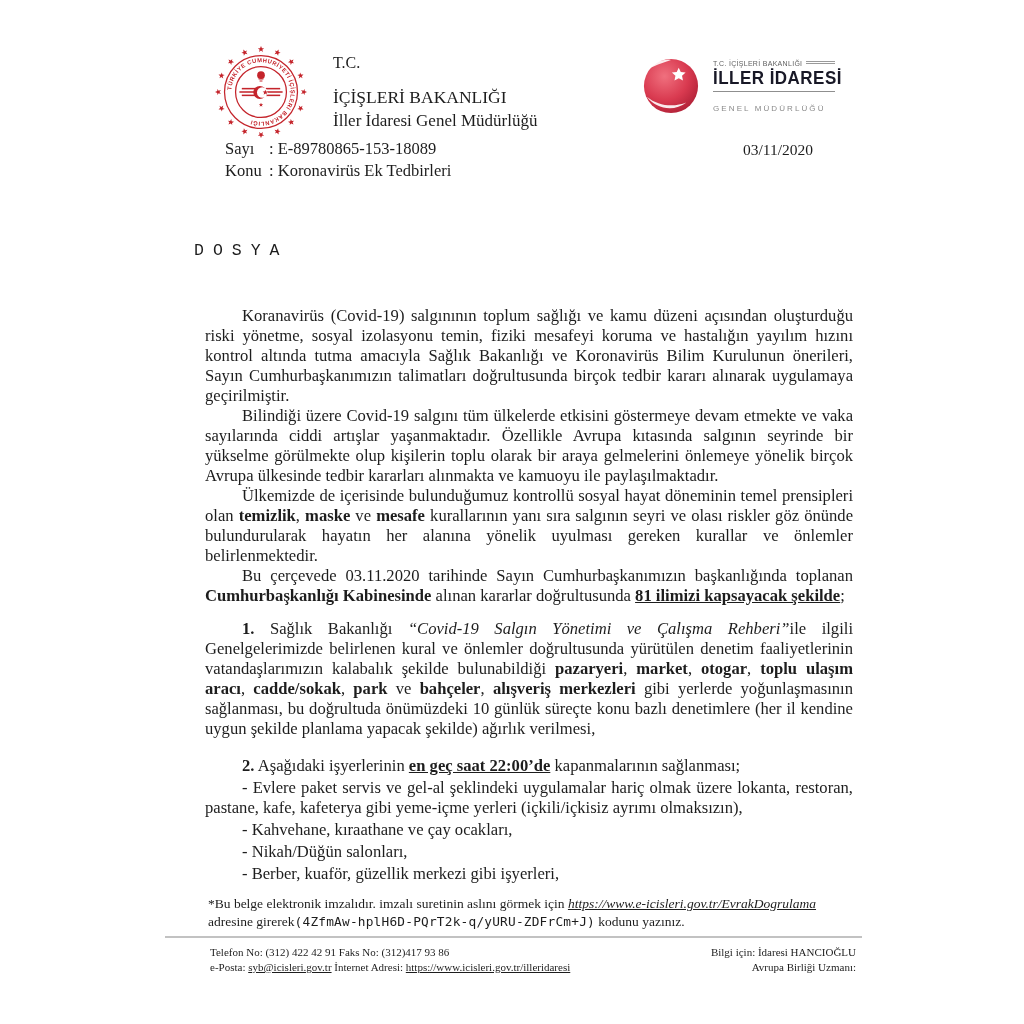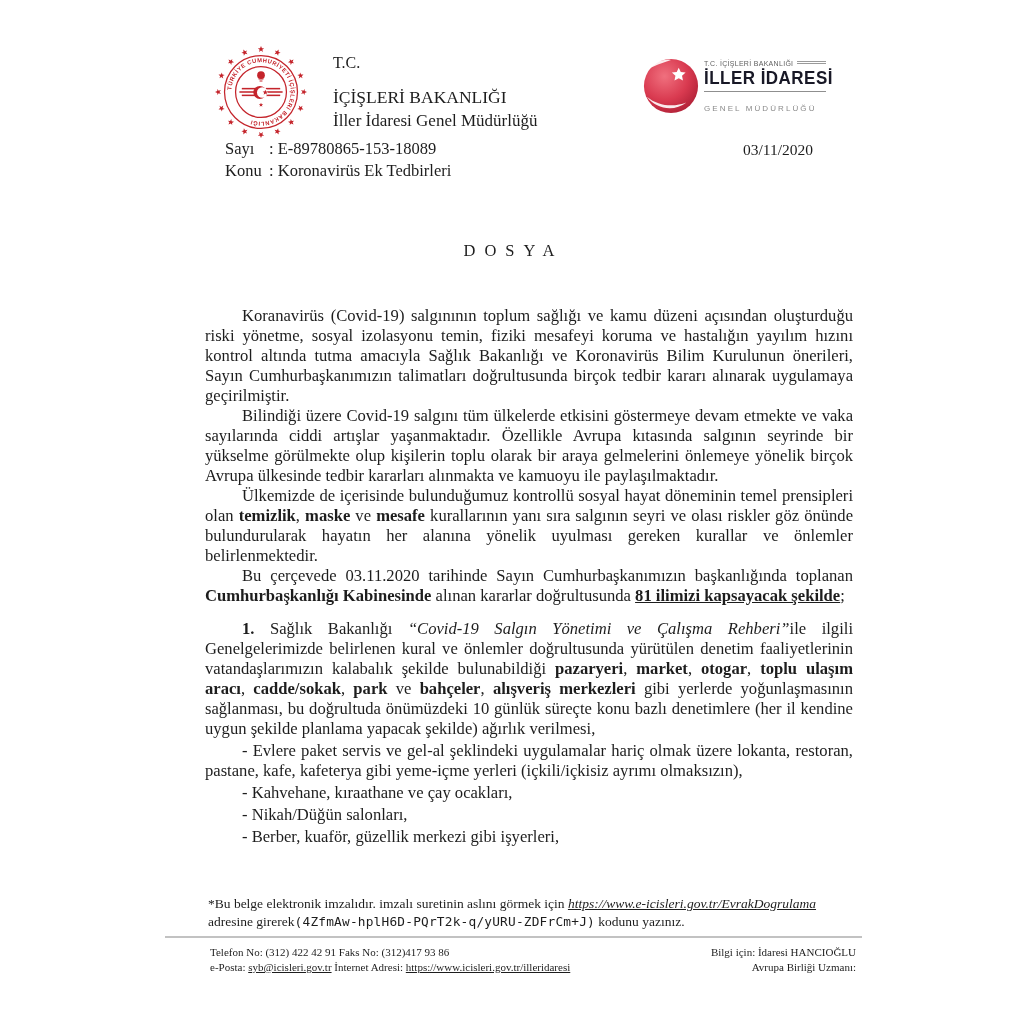--- a/index.html
+++ b/index.html
@@ -10,35 +10,35 @@
   }
   .doc{position:relative;width:1024px;height:1024px;background:#fff;}
 
   
   .emblem{position:absolute;left:213px;top:44px;width:96px;height:96px;}
   .hdr-center{position:absolute;left:333px;top:53px;width:320px;line-height:1.25;}
   .hdr-tc{font-size:16px;}
   .hdr-min{font-size:17.5px;margin-top:14px;}
   .hdr-dir{font-size:17px;margin-top:1px;}
 
-  .logo-right{position:absolute;left:642px;top:57px;display:flex;align-items:center;gap:4px;}
+  .logo-right{position:absolute;left:642px;top:57px;display:flex;align-items:center;gap:13px;}
   .lr-circle{width:58px;height:58px;flex:0 0 auto;}
   .lr-text{width:122px;font-family:"Liberation Sans",sans-serif;}
   .lr-small{display:flex;align-items:center;gap:4px;font-size:7px;color:#5f5f5f;letter-spacing:.3px;white-space:nowrap;}
   .lr-small-lines{flex:1;height:5px;background:repeating-linear-gradient(to bottom,#9a9a9a 0 1px,transparent 1px 2.5px);}
   .lr-big{font-size:17.5px;font-weight:bold;color:#181826;letter-spacing:.5px;white-space:nowrap;margin-top:1px;transform:scaleX(.97);transform-origin:left;}
   .lr-sub{border-top:1.5px solid #8f8f8f;margin-top:2px;padding-top:12px;font-size:8px;color:#8a8a8a;letter-spacing:2.1px;white-space:nowrap;}
 
   .meta{position:absolute;left:225px;top:138px;font-size:16.5px;line-height:22px;}
   .meta-label{display:inline-block;width:44px;}
   .date{position:absolute;left:700px;top:141px;width:113px;text-align:right;font-size:15.5px;}
 
   
-  .title{position:absolute;left:185px;top:241px;width:648px;text-align:center;
-         font-size:16.5px;letter-spacing:9px;text-indent:9px;}
+  .title{position:absolute;left:185px;top:241px;width:648px;text-align:left;
+         font-size:16.5px;letter-spacing:9px;text-indent:9px;font-family:Liberation Mono, monospace;}
 
   
   .body{position:absolute;left:205px;top:306px;width:648px;font-size:16.6px;line-height:20px;text-align:justify;}
   .para{margin:0;text-indent:37px;}
   .para.gap1{margin-top:13px;}
   .para.gap2{margin-top:17px;}
   .para.dash{margin-top:2px;}
   .seg.b{font-weight:bold;}
   .seg.i{font-style:italic;}
   .seg.u{text-decoration:underline;}
@@ -146,20 +146,21 @@
   <div class="date">03/11/2020</div>
 
   <div class="title">DOSYA</div>
 
   <div class="body" id="body-container">
       <p class="para"><span class="seg">Koranavirüs (Covid-19) salgınının toplum sağlığı ve kamu düzeni açısından oluşturduğu riski yönetme, sosyal izolasyonu temin, fiziki mesafeyi koruma ve hastalığın yayılım hızını kontrol altında tutma amacıyla Sağlık Bakanlığı ve Koronavirüs Bilim Kurulunun önerileri, Sayın Cumhurbaşkanımızın talimatları doğrultusunda birçok tedbir kararı alınarak uygulamaya geçirilmiştir.</span></p>
       <p class="para"><span class="seg">Bilindiği üzere Covid-19 salgını tüm ülkelerde etkisini göstermeye devam etmekte ve vaka sayılarında ciddi artışlar yaşanmaktadır. Özellikle Avrupa kıtasında salgının seyrinde bir yükselme görülmekte olup kişilerin toplu olarak bir araya gelmelerini önlemeye yönelik birçok Avrupa ülkesinde tedbir kararları alınmakta ve kamuoyu ile paylaşılmaktadır.</span></p>
       <p class="para"><span class="seg">Ülkemizde de içerisinde bulunduğumuz kontrollü sosyal hayat döneminin temel prensipleri olan </span><span class="seg b">temizlik</span><span class="seg">,  </span><span class="seg b">maske</span><span class="seg"> ve </span><span class="seg b">mesafe</span><span class="seg"> kurallarının yanı sıra salgının seyri ve olası riskler göz önünde bulundurularak hayatın her alanına yönelik uyulması gereken kurallar ve önlemler belirlenmektedir.</span></p>
       <p class="para"><span class="seg">Bu çerçevede 03.11.2020 tarihinde Sayın Cumhurbaşkanımızın başkanlığında toplanan </span><span class="seg b">Cumhurbaşkanlığı Kabinesinde</span><span class="seg"> alınan kararlar doğrultusunda </span><span class="seg b u">81 ilimizi kapsayacak şekilde</span><span class="seg">;</span></p>
       <p class="para gap1"><span class="seg b">1.</span><span class="seg"> Sağlık Bakanlığı </span><span class="seg i">“Covid-19 Salgın Yönetimi ve Çalışma Rehberi”</span><span class="seg">ile ilgili Genelgelerimizde belirlenen kural ve önlemler doğrultusunda yürütülen denetim faaliyetlerinin vatandaşlarımızın kalabalık şekilde bulunabildiği </span><span class="seg b">pazaryeri</span><span class="seg">, </span><span class="seg b">market</span><span class="seg">, </span><span class="seg b">otogar</span><span class="seg">, </span><span class="seg b">toplu ulaşım aracı</span><span class="seg">, </span><span class="seg b">cadde/sokak</span><span class="seg">, </span><span class="seg b">park</span><span class="seg"> ve </span><span class="seg b">bahçeler</span><span class="seg">, </span><span class="seg b">alışveriş merkezleri</span><span class="seg"> gibi yerlerde yoğunlaşmasının sağlanması, bu doğrultuda önümüzdeki 10 günlük süreçte konu bazlı denetimlere (her il kendine uygun şekilde planlama yapacak şekilde) ağırlık verilmesi,</span></p>
+      <p class="para gap2"><span class="seg b">2.</span><span class="seg"> Aşağıdaki işyerlerinin </span><span class="seg b u">en geç saat 22:00’de</span><span class="seg"> kapanmalarının sağlanması;</span></p>
       <p class="para dash"><span class="seg">- Evlere paket servis ve gel-al şeklindeki uygulamalar hariç olmak üzere lokanta, restoran, pastane, kafe, kafeterya gibi yeme-içme yerleri (içkili/içkisiz ayrımı olmaksızın),</span></p>
       <p class="para dash"><span class="seg">- Kahvehane, kıraathane ve çay ocakları,</span></p>
       <p class="para dash"><span class="seg">- Nikah/Düğün salonları,</span></p>
       <p class="para dash"><span class="seg">- Berber, kuaför, güzellik merkezi gibi işyerleri,</span></p>
     </div>
 
   <div class="footnote"><span class="seg">*Bu belge elektronik imzalıdır. imzalı suretinin aslını görmek için </span><span class="seg i u">https://www.e-icisleri.gov.tr/EvrakDogrulama</span><span class="seg"> adresine girerek</span><span class="seg m">(4ZfmAw-hplH6D-PQrT2k-q/yURU-ZDFrCm+J)</span><span class="seg"> kodunu yazınız.</span></div>
 
   <div class="divider"></div>
 

